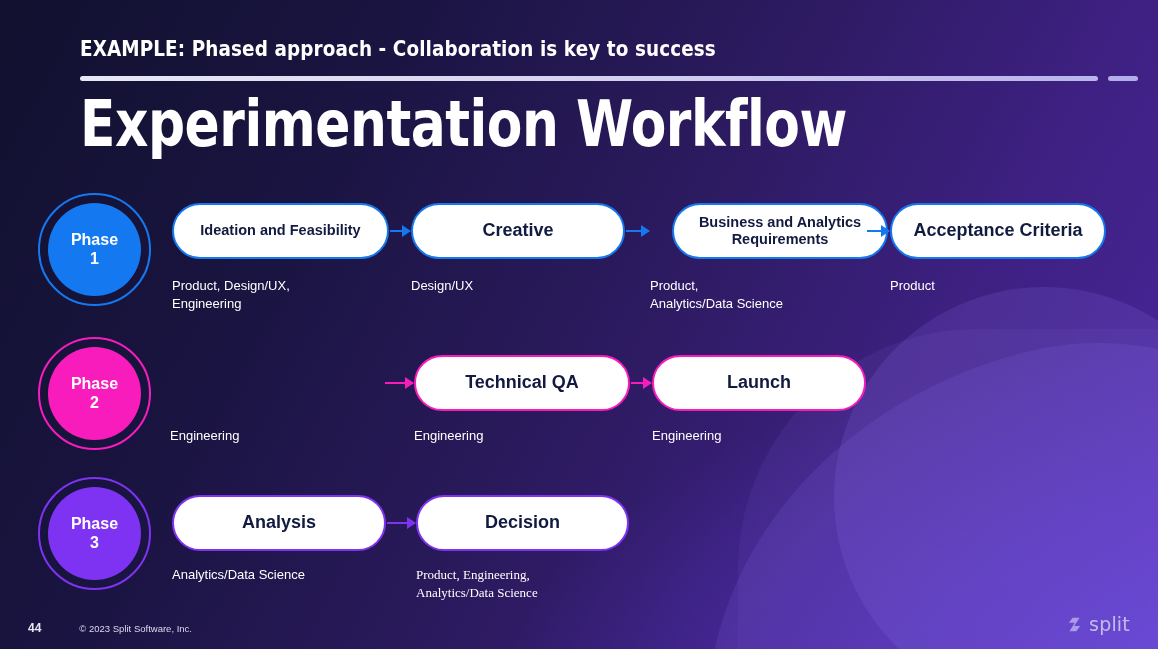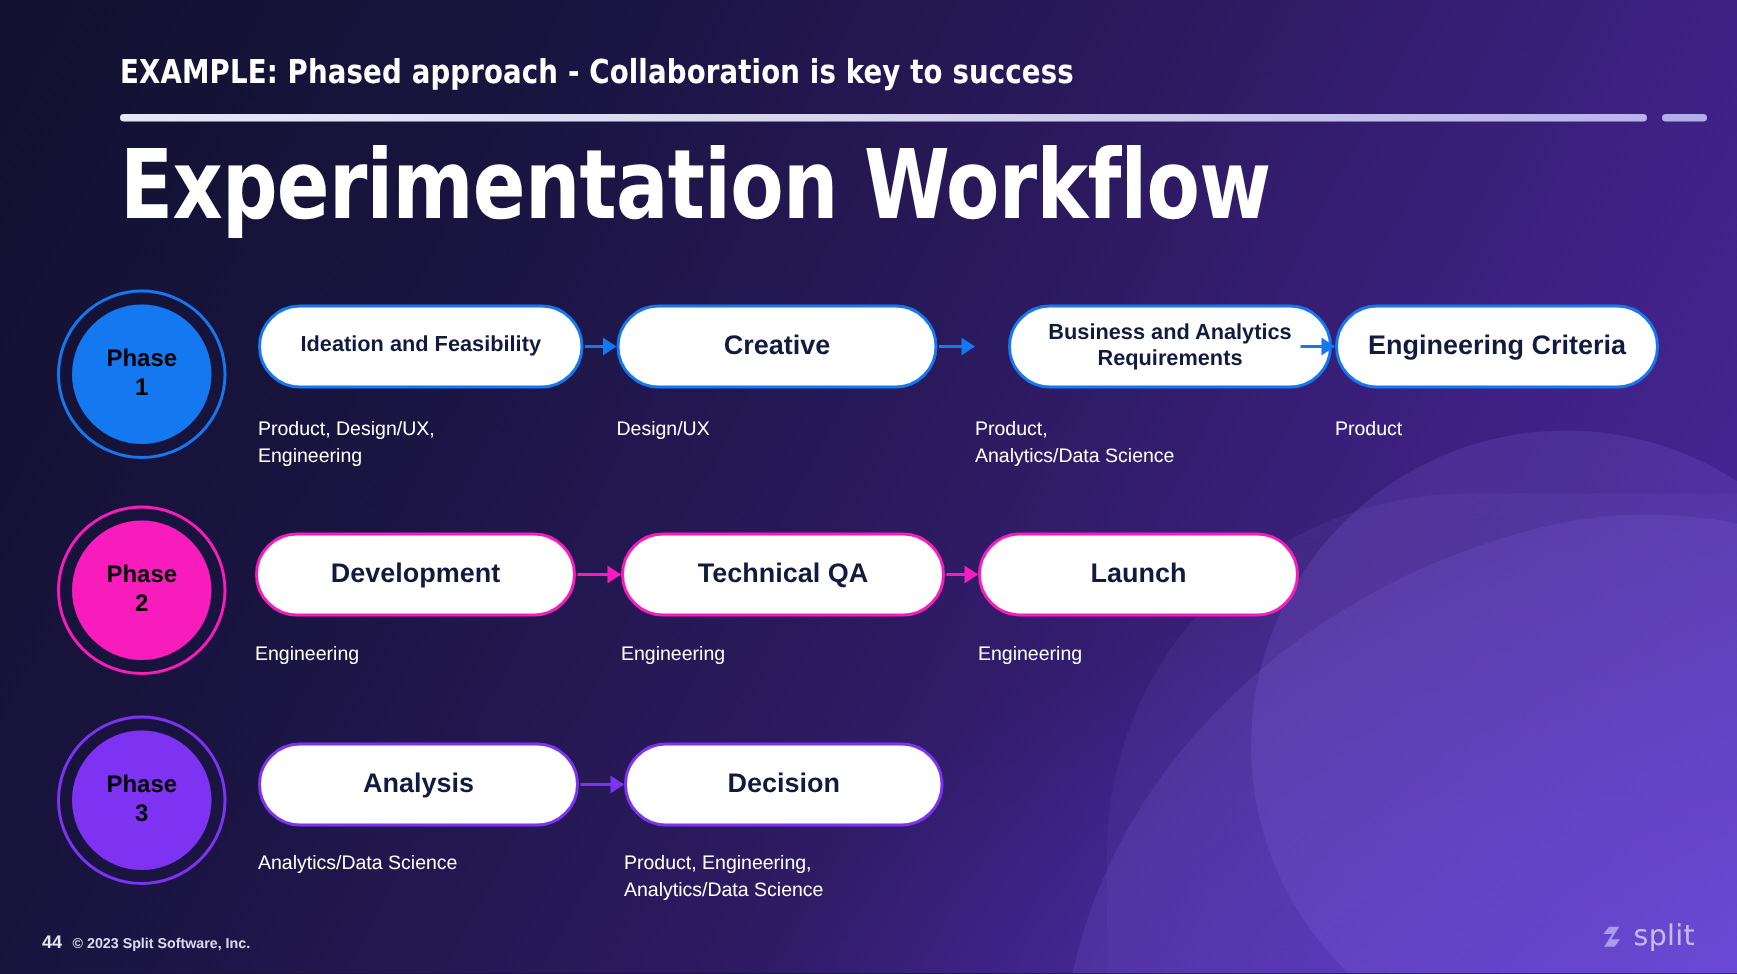--- a/index.html
+++ b/index.html
@@ -96,21 +96,21 @@
     border:2px solid var(--c);
     background:transparent;
   }
   .badge-core {
     position:absolute; left:10px; top:10px;
     width:93px; height:93px;
     border-radius:50%;
     background:var(--c);
     display:flex; flex-direction:column;
     align-items:center; justify-content:center;
-    color:#000000;
+    color:#ffffff;
     font-weight:700;
     line-height:1.18;
   }
   .badge-label { font-size:16px; }
   .badge-num { font-size:16px; }
 
   
   .track { position:absolute; left:0; top:0; width:1158px; height:120px; }
 
   .pill {
@@ -156,21 +156,21 @@
     border-bottom:6px solid transparent;
   }
 
   
   #footer-left {
     position:absolute; left:28px; bottom:14px;
     display:flex; align-items:baseline; gap:7px;
     color:#e9e7f6;
   }
   #page-num { font-size:12px; font-weight:700; }
-  #copyright { font-size:9.5px; font-weight:700; color:#ddd9f2; }
+  #copyright { font-size:9.5px; font-weight:400; color:#ddd9f2;margin-left:31px; }
 
   #logo {
     position:absolute; right:28px; bottom:14px;
     display:flex; align-items:center; gap:6px;
     opacity:0.82;
   }
   #logo-mark { width:17px; height:17px; display:block; }
   #logo-text {
     font-family:"DejaVu Sans","Liberation Sans", sans-serif;
     font-size:19px; font-weight:400; color:#d9d4f2; letter-spacing:0.2px;
@@ -209,34 +209,33 @@
 Engineering</div>
         <div class="arrow" style="left: 390px; width: 20px; top: 37px;"></div>
         <div class="pill" style="left: 411px; top: 10px; width: 214px;">Creative</div>
         <div class="caption" style="left: 411px; top: 84px; width: 214px;">Design/UX</div>
         <div class="arrow" style="left: 626px; width: 23px; top: 37px;"></div>
         <div class="pill two-line" style="left: 672px; top: 10px; width: 216px;">Business and Analytics
 Requirements</div>
         <div class="caption" style="left: 650px; top: 84px; width: 216px;">Product,
 Analytics/Data Science</div>
         <div class="arrow" style="left: 867px; width: 22px; top: 37px;"></div>
-        <div class="pill" style="left: 890px; top: 10px; width: 216px;">Engineering Criteria</div>
+        <div class="pill" style="left: 890px; top: 10px; width: 216px;">Acceptance Criteria</div>
         <div class="caption" style="left: 890px; top: 84px; width: 216px;">Product</div>
       </div>
     </div>
   <div class="row" id="row-2" style="--c: #f81cbd;">
       <div class="badge-wrap" style="--c: #f81cbd;">
         <div class="badge-ring"></div>
         <div class="badge-core">
           <span class="badge-label">Phase</span>
           <span class="badge-num">2</span>
         </div>
       </div>
       <div class="track" style="--c: #f81cbd;">
-        <div class="pill" style="left: 170px; top: 18px; width: 214px;">Development</div>
         <div class="caption" style="left: 170px; top: 90px; width: 214px;">Engineering</div>
         <div class="arrow" style="left: 385px; width: 28px; top: 45px;"></div>
         <div class="pill" style="left: 414px; top: 18px; width: 216px;">Technical QA</div>
         <div class="caption" style="left: 414px; top: 90px; width: 216px;">Engineering</div>
         <div class="arrow" style="left: 631px; width: 20px; top: 45px;"></div>
         <div class="pill" style="left: 652px; top: 18px; width: 214px;">Launch</div>
         <div class="caption" style="left: 652px; top: 90px; width: 214px;">Engineering</div>
       </div>
     </div>
   <div class="row" id="row-3" style="--c: #7f33f2;">
@@ -245,21 +244,21 @@
         <div class="badge-core">
           <span class="badge-label">Phase</span>
           <span class="badge-num">3</span>
         </div>
       </div>
       <div class="track" style="--c: #7f33f2;">
         <div class="pill" style="left: 172px; top: 18px; width: 214px;">Analysis</div>
         <div class="caption" style="left: 172px; top: 89px; width: 214px;">Analytics/Data Science</div>
         <div class="arrow" style="left: 387px; width: 28px; top: 45px;"></div>
         <div class="pill" style="left: 416px; top: 18px; width: 213px;">Decision</div>
-        <div class="caption" style="left: 416px; top: 89px; width: 213px;">Product, Engineering,
+        <div class="caption" style="left: 416px; top: 89px; width: 213px; font-family: Liberation Serif, serif;">Product, Engineering,
 Analytics/Data Science</div>
       </div>
     </div>
 
   <div id="footer-left">
     <span id="page-num">44</span>
     <span id="copyright">© 2023 Split Software, Inc.</span>
   </div>
 
   <div id="logo">

